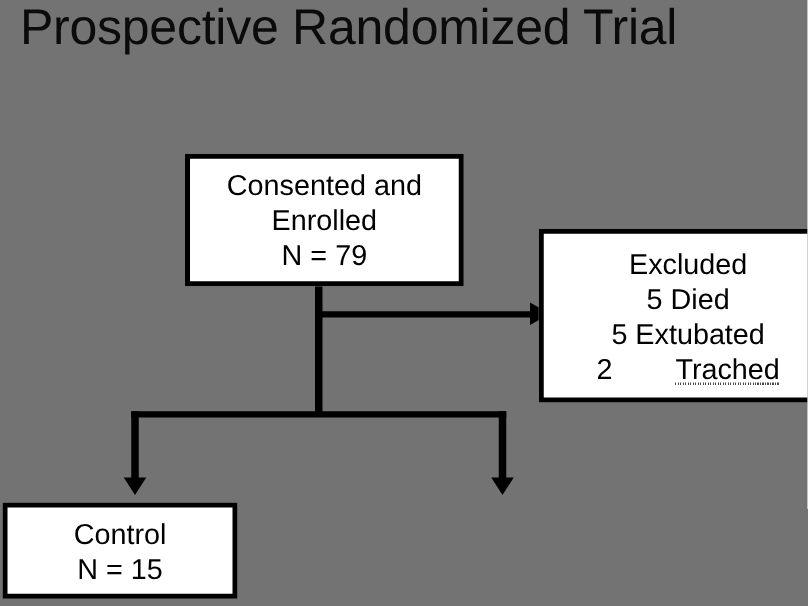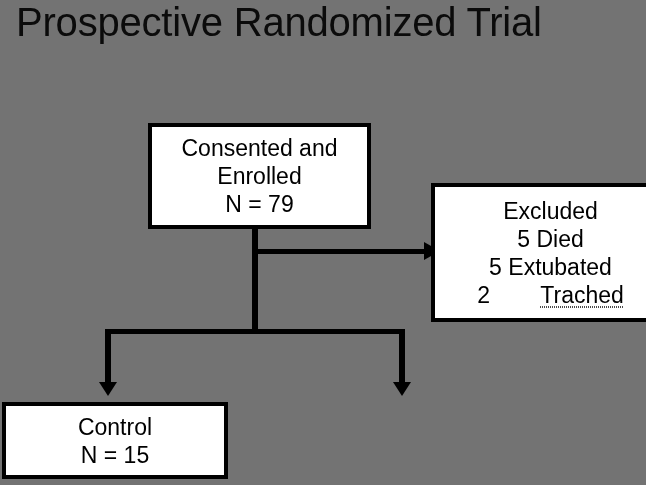--- a/index.html
+++ b/index.html
@@ -46,21 +46,21 @@
     display: block;
     white-space: nowrap;
     font-size: 23px;
     line-height: 28px;
     font-weight: 400;
     color: #000000;
   }
 
   #node-consented { left: 148px; top: 75px;  width: 223px; height: 106px; margin-top: 48px; }
   #node-excluded  { left: 431px; top: 183px; width: 239px; height: 139px; }
-  #node-control   { left: 2px;   top: 402px; width: 226px; height: 77px;  }
+  #node-control   { left: 2px;   top: 402px; width: 188px; height: 77px;  }
   #node-intervention { left: 295px; top: 402px; width: 216px; height: 77px; }
 
   
   .spell {
     position: relative;
     display: inline-block;
     margin-left: 44px;
   }
   .spell::after {
     content: "";

